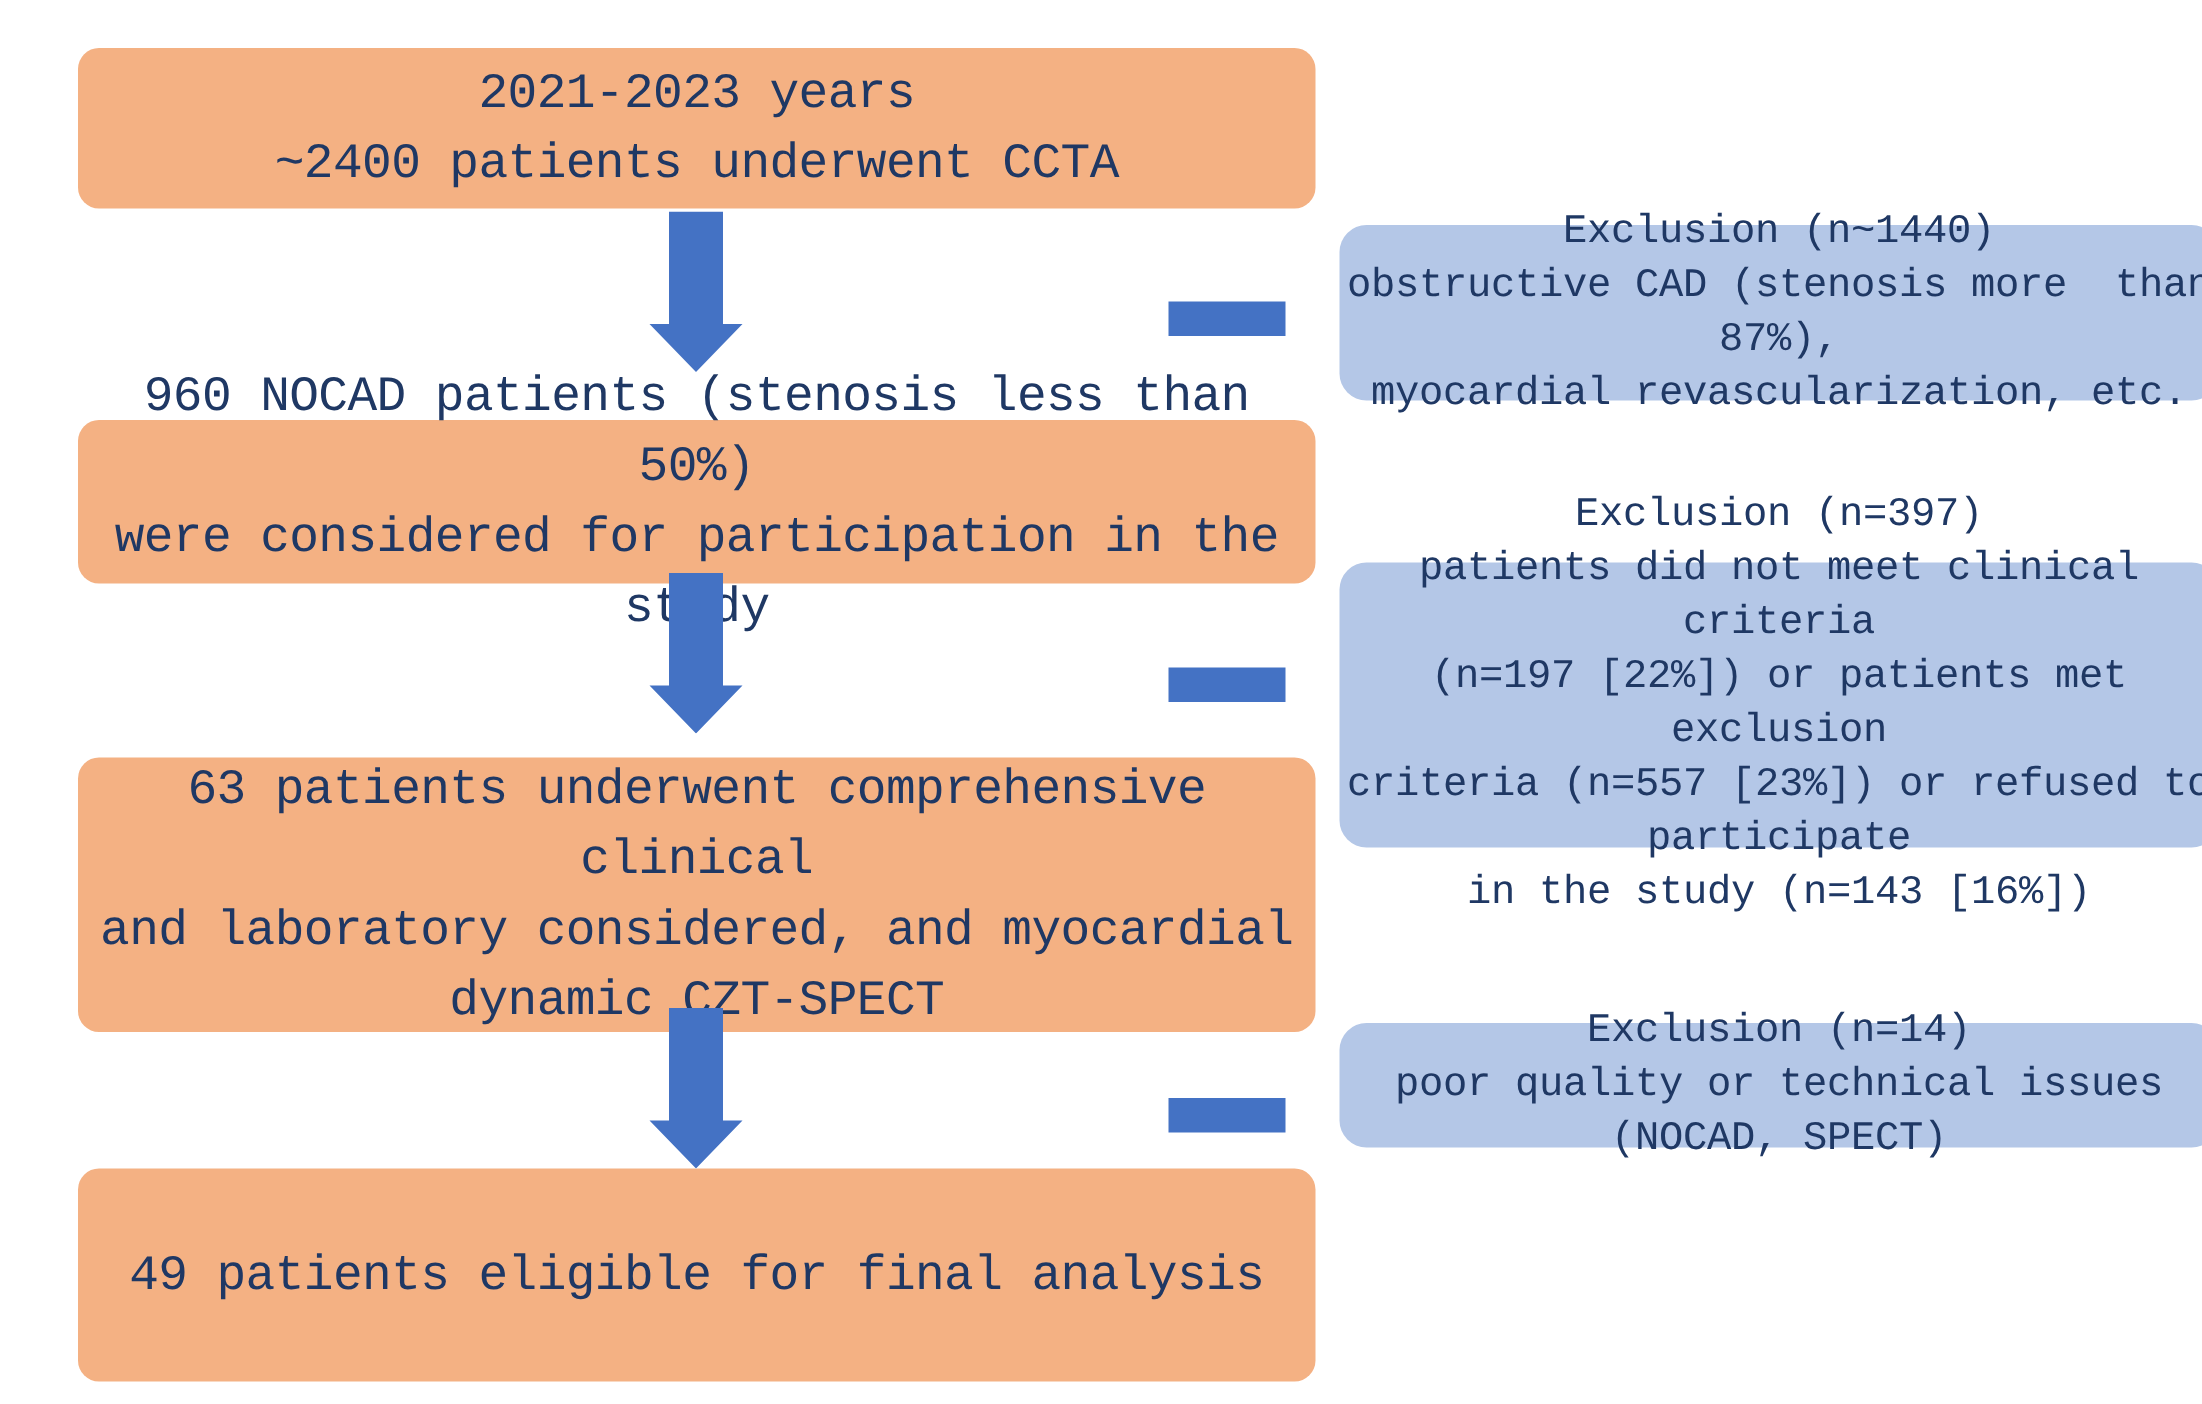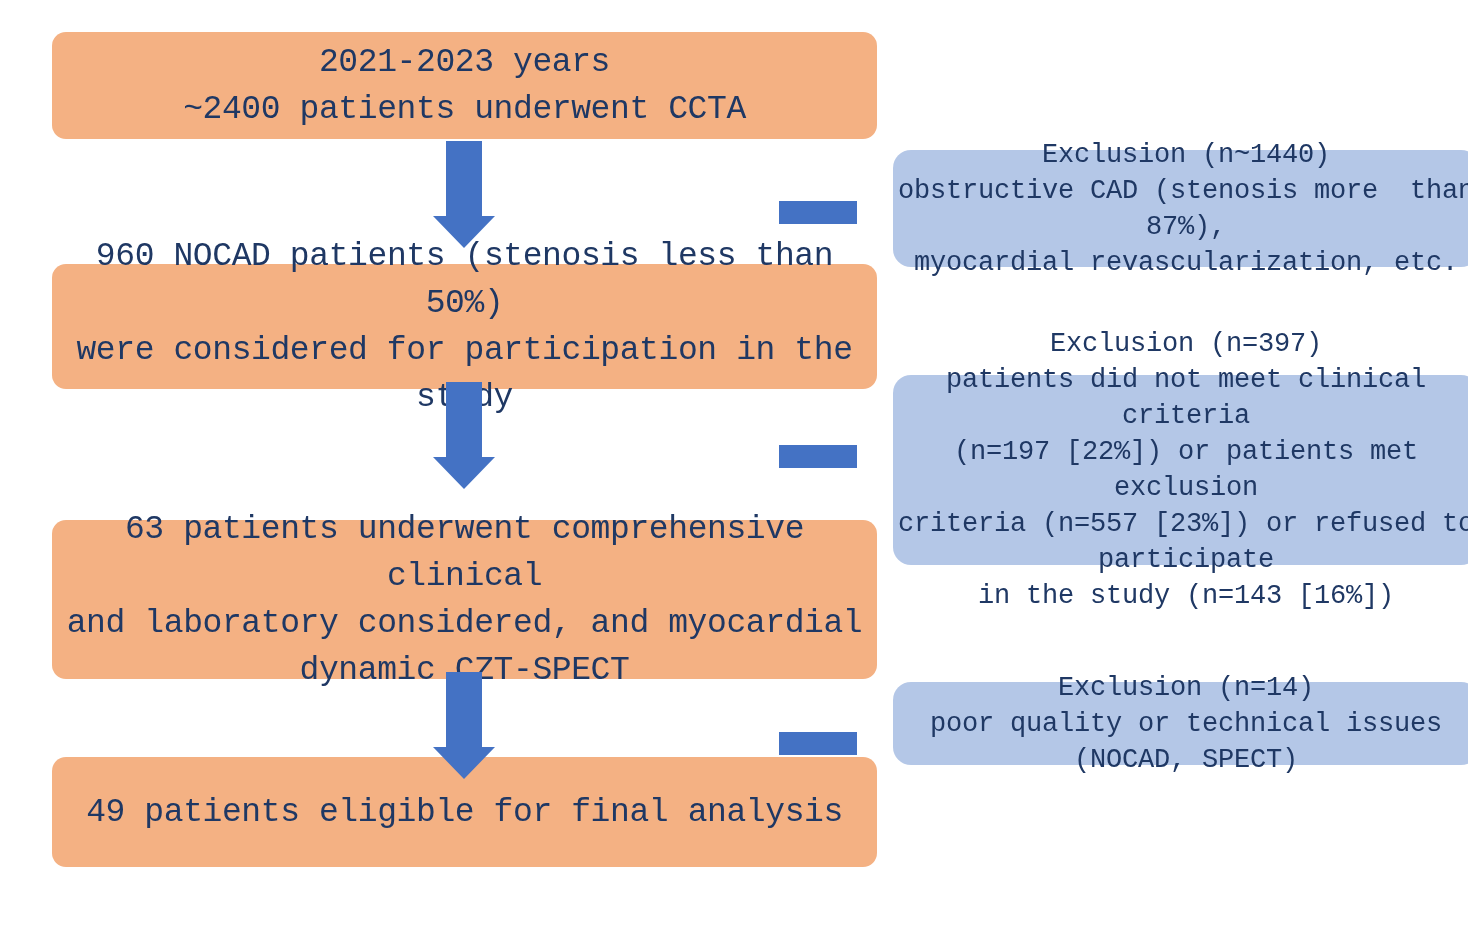--- a/index.html
+++ b/index.html
@@ -38,23 +38,23 @@
     flex-direction: column;
     justify-content: center;
     align-items: center;
     text-align: center;
     font-size: 27px;
     line-height: 36px;
     letter-spacing: -0.2px;
   }
   .line { white-space: pre-wrap; }
   .box-1 { top: 32px;  height: 107px; }
-  .box-2 { top: 264px; height: 125px; }
-  .box-3 { top: 520px; height: 159px; }
-  .box-4 { top: 757px; height: 110px; }
+  .box-2 { top: 280px; height: 109px; }
+  .box-3 { top: 505px; height: 183px; }
+  .box-4 { top: 779px; height: 142px; }
   .excl-1 { top: 150px; height: 117px; }
   .excl-2 { top: 375px; height: 190px; }
   .excl-3 { top: 682px; height: 83px; }
   .arrow {
     position: absolute;
     left: 400px;
     width: 64px;
     height: 107px;
     color: var(--connector-blue, #4472C4);
   }

